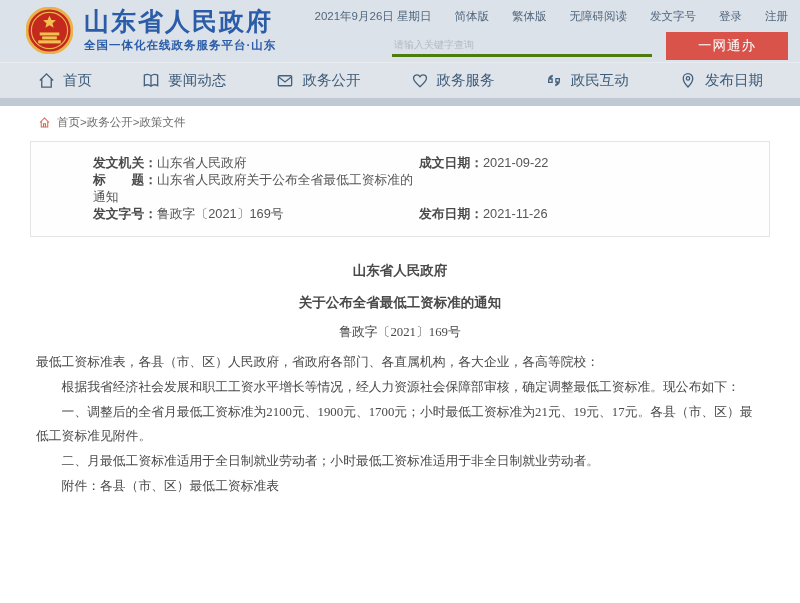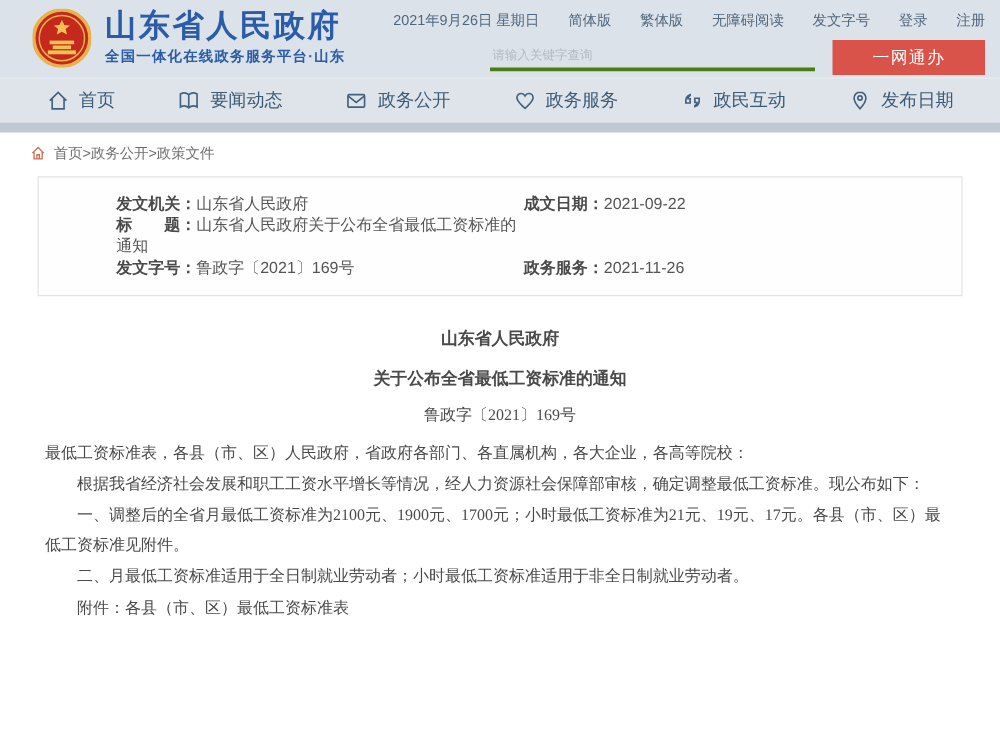--- a/index.html
+++ b/index.html
@@ -32,21 +32,21 @@
   }
   
   .navbar {
     background:#dfe4ea; height:36px; display:flex; align-items:center;
     justify-content:space-between; padding:0 37px; border-top:1px solid #e8ecf0;text-align:center;
   }
   .nav-item { display:flex; align-items:center; gap:7px; color:#3c5a78; font-size:14.5px; cursor:pointer; white-space:nowrap; }
   .nav-item svg { stroke:#44617e; fill:none; stroke-width:1.4; }
   .strip { height:8px; background:#bfc9d3; }
   
-  .breadcrumb { padding:9px 24px 5px; font-size:11.5px; color:#6d6d6d; display:flex; align-items:center; gap:6px; }
+  .breadcrumb { padding:9px 38px 5px; font-size:11.5px; color:#6d6d6d; display:flex; align-items:center; gap:6px; }
   .breadcrumb svg { stroke:#cf6a52; fill:none; stroke-width:1.6; }
   
   .meta-box {
     margin:6px 30px 10px; border:1px solid #e4e4e4; background:#fefefe;
     padding:13px 20px 13px 62px; font-size:12.8px; color:#555;
     display:grid; grid-template-columns:1fr 330px; row-gap:0;
   }
   .meta-label { font-weight:bold; color:#4a4a4a; }
   
   .doc { padding:4px 36px 0; font-size:12.8px; color:#4a4a4a; font-family:"Liberation Serif", serif; }
@@ -150,21 +150,21 @@
     <span class="meta-label">成文日期：</span><span>2021-09-22</span>
   </div>
   <div>
     <span class="meta-label">标　　题：</span><span>山东省人民政府关于公布全省最低工资标准的通知</span>
   </div>
   <div></div>
   <div>
     <span class="meta-label">发文字号：</span><span>鲁政字〔2021〕169号</span>
   </div>
   <div>
-    <span class="meta-label">政务服务：</span><span>2021-11-26</span>
+    <span class="meta-label">发布日期：</span><span>2021-11-26</span>
   </div>
 </div>
 
 <div class="doc">
   <div class="doc-title">山东省人民政府</div>
   <div class="doc-title">关于公布全省最低工资标准的通知</div>
   <div class="doc-number">鲁政字〔2021〕169号</div>
 
   <p class="salutation">最低工资标准表，各县（市、区）人民政府，省政府各部门、各直属机构，各大企业，各高等院校：</p>
   <p class="para">根据我省经济社会发展和职工工资水平增长等情况，经人力资源社会保障部审核，确定调整最低工资标准。现公布如下：</p>

